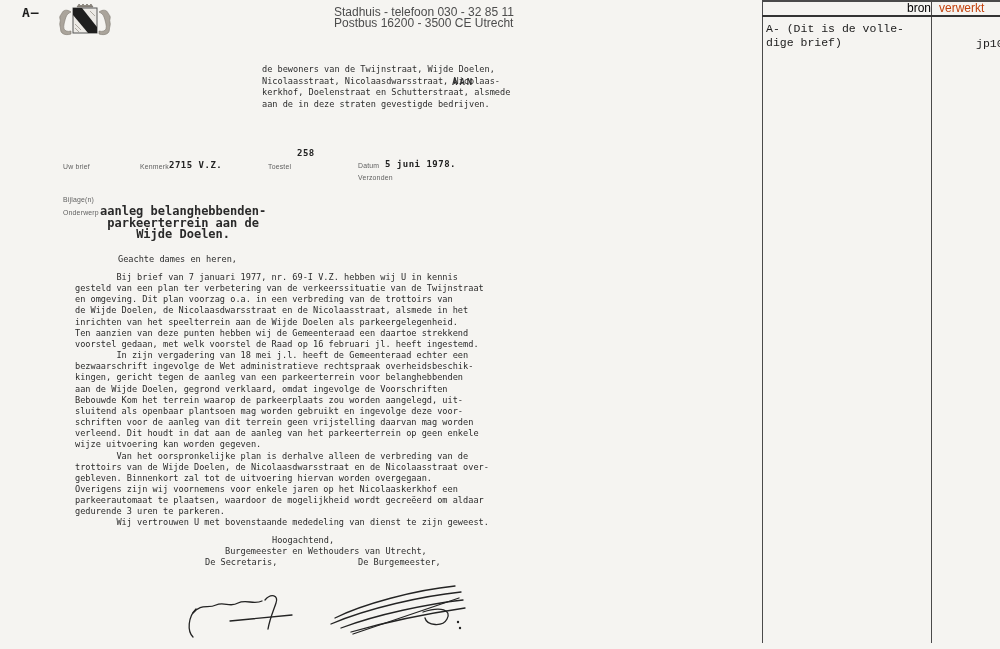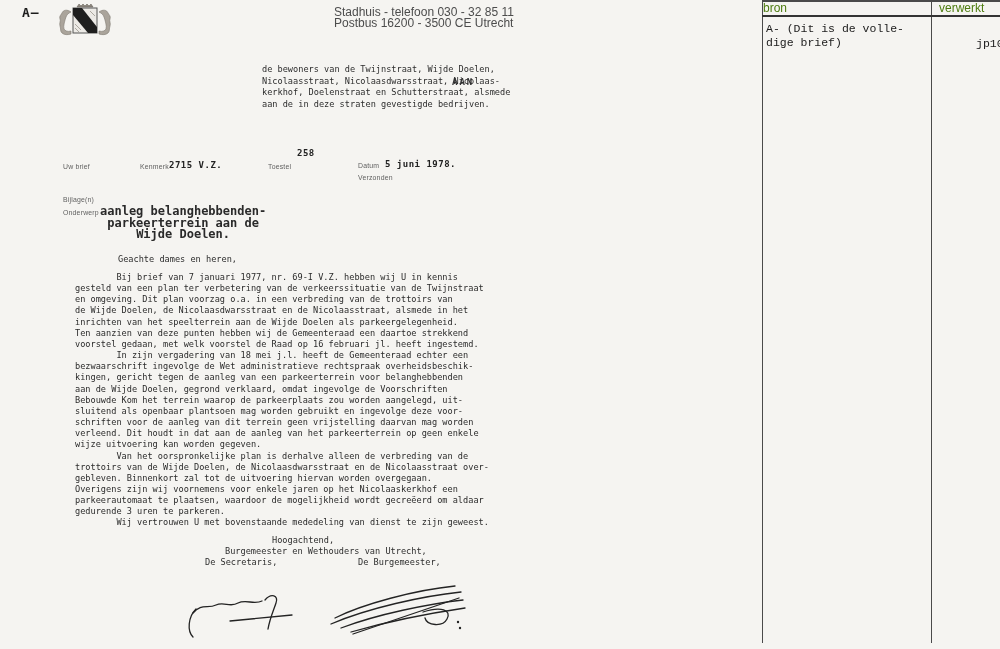--- a/index.html
+++ b/index.html
@@ -42,22 +42,22 @@
   .mayor{left:358px;top:557px;font-size:8.6px;}
 
   .sig-left{left:168px;top:585px;}
   .sig-right{left:323px;top:578px;}
 
   .vline{width:1.4px;background:#4a4a4a;top:0;height:643px;}
   .vline1{left:762px;}
   .vline2{left:931px;}
   .hline-top{left:762px;top:0;width:238px;height:1.5px;background:#4a4a4a;}
   .hline-head{left:762px;top:15px;width:238px;height:2px;background:#333;}
-  .col-bron-head{left:763px;top:1px;width:168px;text-align:left;font-size:12px;color:#4d7c0f;}
-  .col-verwerkt-head{left:939px;top:1px;font-size:12px;color:#4d7c0f;}
+  .col-bron-head{left:763px;top:1px;width:168px;text-align:right;font-size:12px;color:#000000;}
+  .col-verwerkt-head{left:939px;top:1px;font-size:12px;color:#c2410c;}
   .bron-note{left:766px;top:22px;font-size:11.5px;line-height:13.5px;color:#1b1b1b;}
   .verwerkt-code{left:936px;top:37px;font-size:11.5px;color:#1b1b1b;margin-left:40px;}
   svg{display:block;}
 </style>
 </head>
 <body>
 
 <div class="page">
 
   <div class="abs corner-mark">A—</div>

